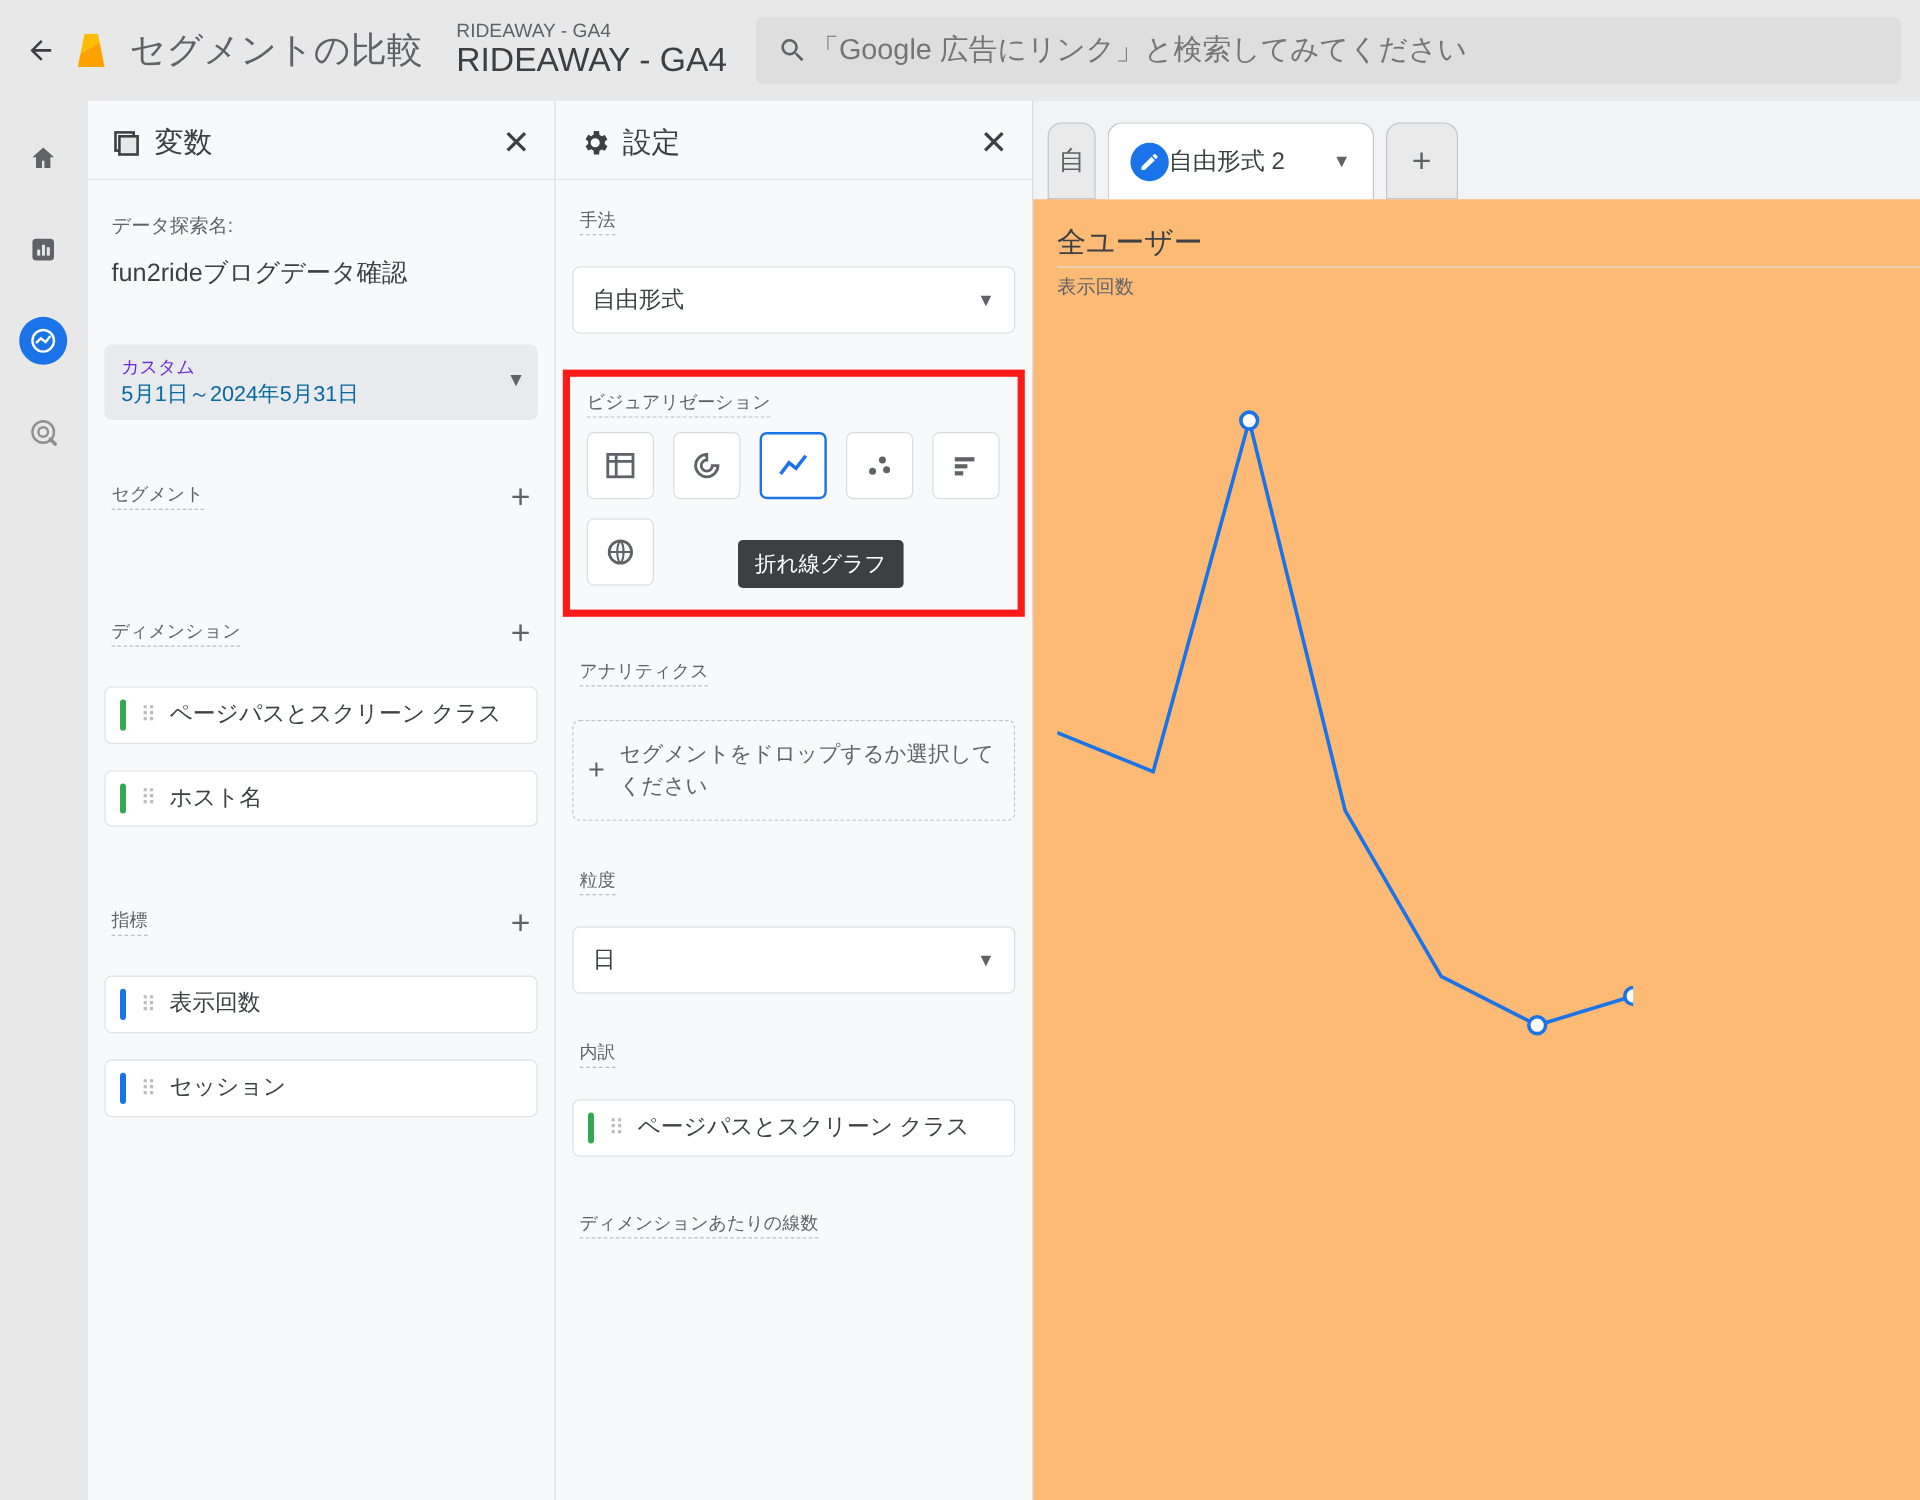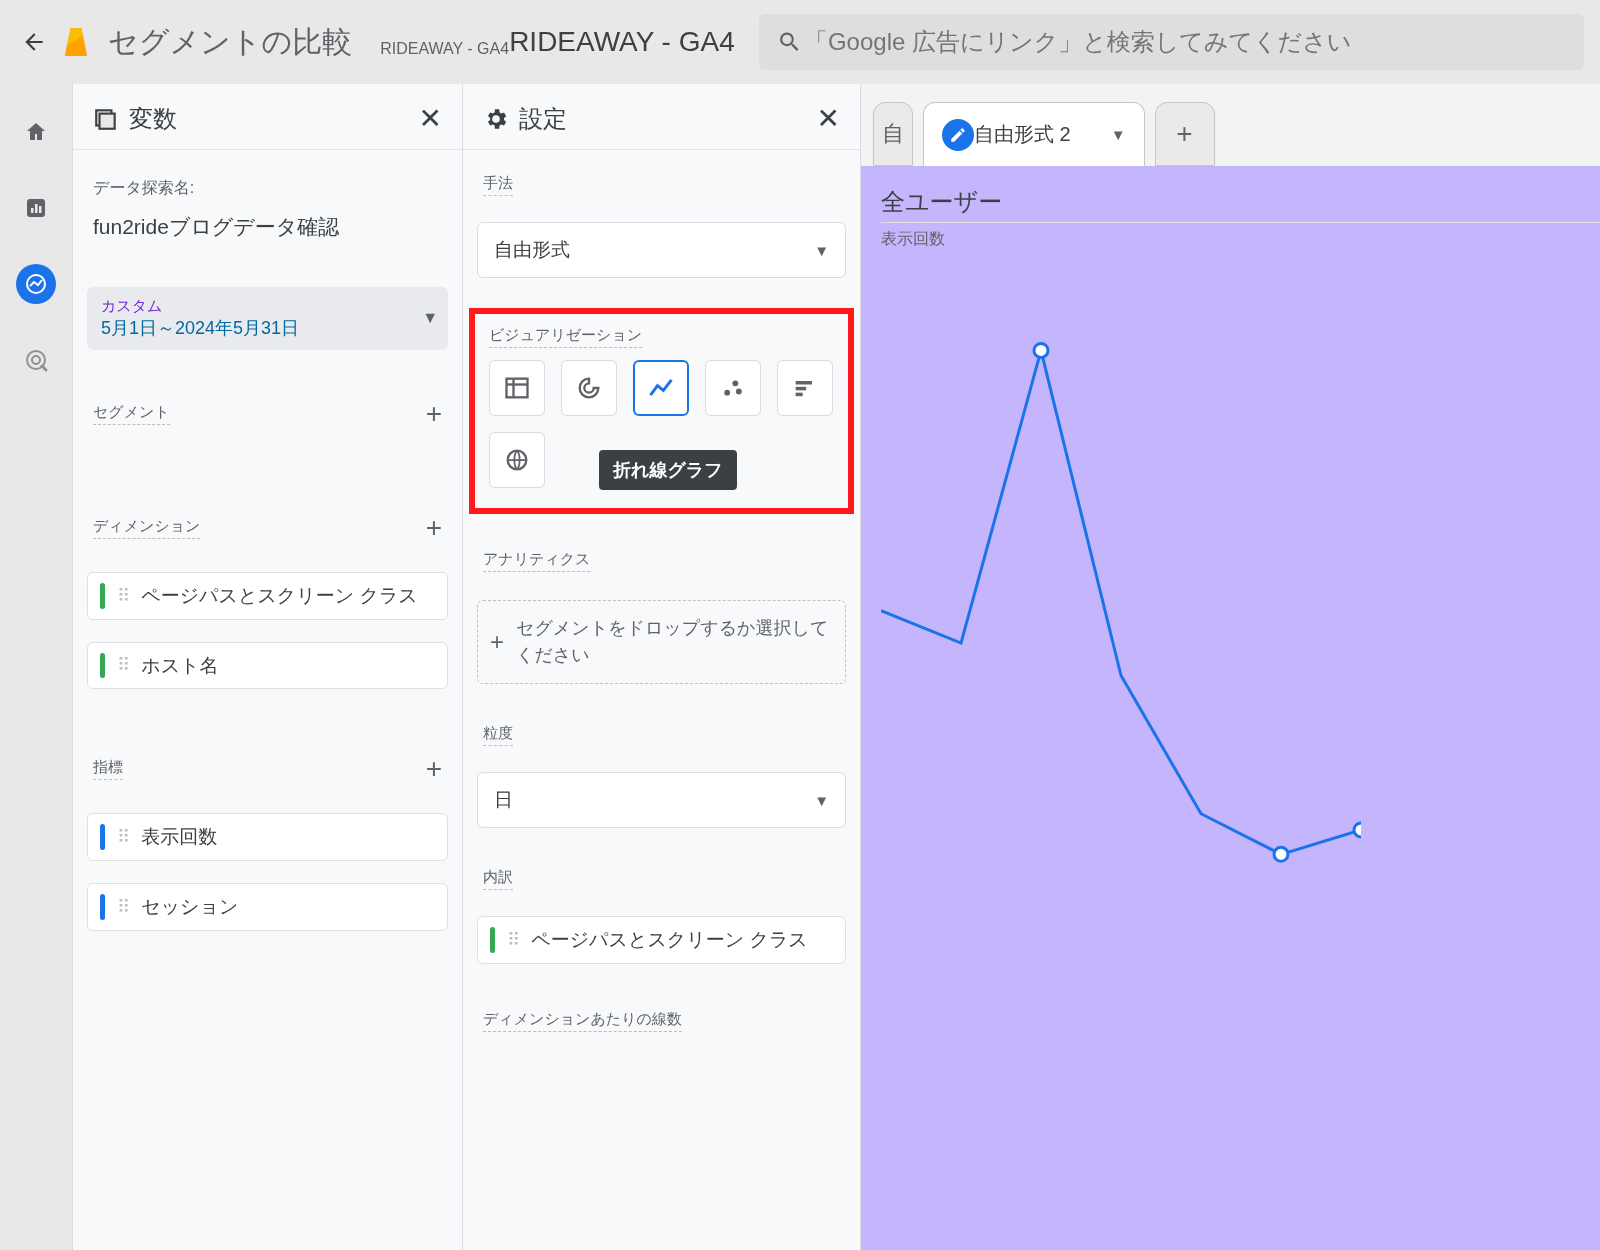--- a/index.html
+++ b/index.html
@@ -3,21 +3,21 @@
 <meta charset="utf-8">
 <style>
   * { box-sizing: border-box; font-family: "Helvetica Neue", Arial, "Hiragino Sans", sans-serif; }
   body { margin:0; background:#e8e8e8; width:1600px; height:1250px; overflow:hidden; }
   
   .topbar { height:84px; display:flex; align-items:center; padding:0 16px; }
   .back-btn { width:36px; height:36px; display:flex; align-items:center; justify-content:center; font-size:26px; color:#3c4043; margin-right:10px; }
   .logo { width:28px; height:28px; margin-right:18px; background:linear-gradient(-30deg,#ffa200 55%, #fbbc04 55%); clip-path: polygon(30% 0,70% 0,90% 100%,10% 100%); border-radius:2px; position:relative; }
   .logo::after { content:""; position:absolute; left:-6px; bottom:-3px; width:10px; height:10px; background:#fbbc04; border-radius:50%; }
   .app-title { font-size:30px; color:#5f6368; margin-right:28px; }
-  .property { display:flex; flex-direction:row; line-height:1.1; margin-right:24px;align-items:flex-end; }
+  .property { display:flex; flex-direction:column; line-height:1.1; margin-right:24px; }
   .property .l1 { font-size:16px; color:#5f6368; }
   .property .l2 { font-size:28px; color:#3c4043; }
   .search { flex:1; height:56px; background:#dedede; border-radius:6px; display:flex; align-items:center; padding:0 18px; }
   .search svg { width:26px; height:26px; fill:#5f6368;}
   .search input { border:none; background:transparent; font-size:24px; color:#5f6368; width:100%; outline:none; }
 
   .main { display:flex; height:calc(100% - 84px); }
   .leftnav { width:72px; display:flex; flex-direction:column; align-items:center; padding-top:28px; gap:36px; }
   .nav-icon { width:40px; height:40px; display:flex; align-items:center; justify-content:center; border-radius:50%; }
   .nav-icon svg { width:24px; height:24px; }
@@ -51,36 +51,36 @@
   .dropdown { margin:8px 14px 16px 14px; background:#fff; border:1px solid #dadce0; border-radius:6px; padding:14px 16px; display:flex; justify-content:space-between; align-items:center; }
   .dropdown span { color:#3c4043; font-size:19px; }
   .dropdown .chev { color:#5f6368; font-size:15px;}
 
   .viz-section { border:6px solid #ff1a1a; padding:12px 14px 20px 14px; margin:2px 6px 12px 6px; position:relative;}
   .viz-grid { display:flex; flex-wrap:wrap; gap:16px; margin-top:12px;}
   .viz-btn { width:56px; height:56px; border:1px solid #dadce0; border-radius:6px; background:#fff; display:flex; align-items:center; justify-content:center;}
   .viz-btn.selected { border:2px solid #1a73e8; }
   .viz-btn svg { width:28px; height:28px; }
 
-  .tooltip { position:absolute; top:136px; left:124px; background:#3c4043; color:#fff; font-size:18px; padding:8px 14px; border-radius:4px;font-weight:bold;}
+  .tooltip { position:absolute; top:136px; left:140px; background:#3c4043; color:#fff; font-size:18px; padding:8px 14px; border-radius:4px;}
 
   .dropzone { margin:10px 14px 16px 14px; border:1px dashed #c0c0c0; border-radius:6px; padding:14px 12px; display:flex; align-items:center; gap:12px; color:#5f6368; font-size:18px; line-height:1.5;}
   .dropzone .plus { font-size:24px; color:#5f6368; }
 
   
   .canvas { flex:1; border-left:1px solid #dadce0; background:#f1f3f4; }
   .tabbar { display:flex; align-items:center; gap:10px; padding:18px 10px 0 12px;}
   .tab0 { width:40px; height:64px; border:1px solid #c5c5c5; border-radius:12px 12px 0 0; background:#eaeaea; display:flex; align-items:center; justify-content:center; font-size:22px; color:#5f6368;}
   .tab-active { height:64px; border:1px solid #c5c5c5; border-bottom:none; border-radius:12px 12px 0 0; background:#fff; display:flex; align-items:center; padding:0 18px; }
   .pencil { width:32px; height:32px; border-radius:50%; background:#1a73e8; display:flex; align-items:center; justify-content:center;}
   .pencil svg { width:18px; height:18px; fill:#fff;}
   .tab-active span { font-size:20px; color:#3c4043; }
   .tab-active .chev { font-size:15px; color:#5f6368; margin-left:40px;}
   .tab-plus { width:60px; height:64px; border:1px solid #c5c5c5; border-radius:12px 12px 0 0; background:#eaeaea; display:flex; align-items:center; justify-content:center; font-size:28px; color:#5f6368;}
-  .chart-area { height:calc(100% - 82px); background:#c4b5fd; margin-left:0; padding:20px 0 4px 20px;}
+  .chart-area { height:calc(100% - 82px); background:#fdba74; margin-left:0; padding:20px 0 4px 20px;}
   .chart-title { font-size:24px; color:#3c4043; padding-bottom:4px; border-bottom:1px solid #e0e0e0; display:inline-block; width:100%;}
   .chart-sub { font-size:16px; color:#5f6368; margin-top:6px;}
   .chart-svg { margin-top:50px;}
 </style>
 </head>
 <body>
 
 <div class="topbar">
   <div class="back-btn">
     <svg viewBox="0 0 24 24" width="26" height="26">

